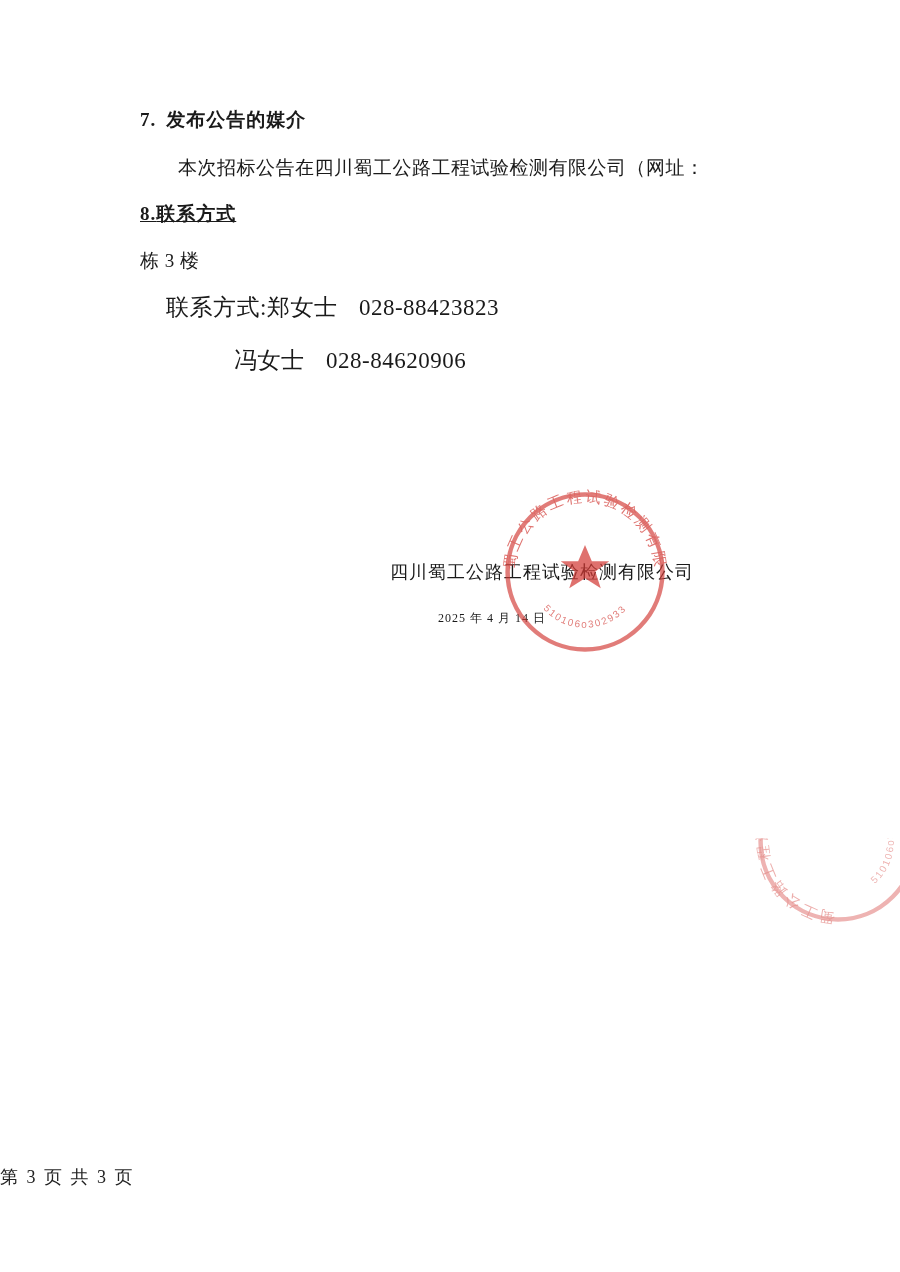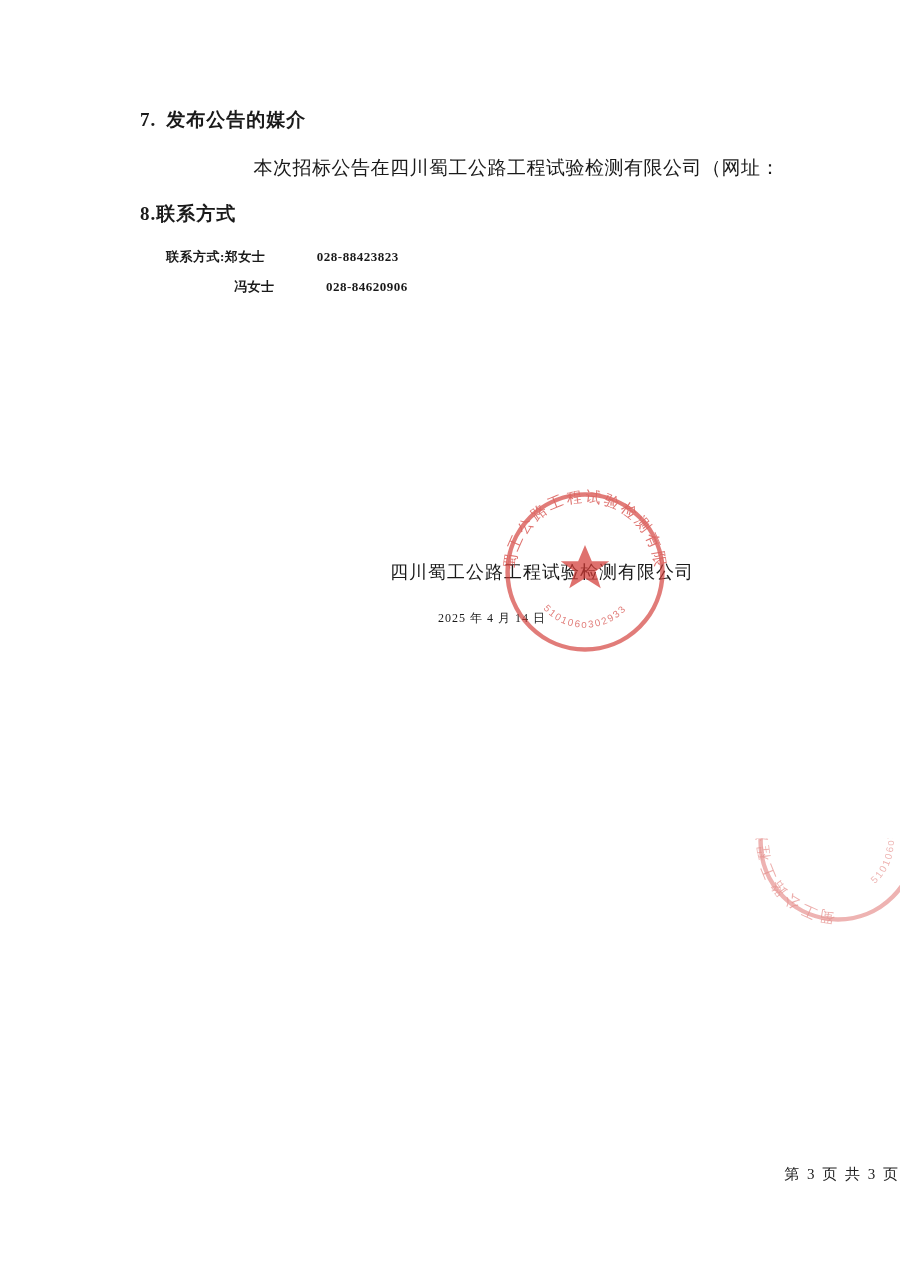--- a/index.html
+++ b/index.html
@@ -35,38 +35,37 @@
     line-height: 1.6;
   }
   .heading .num {
     margin-right: 10px;
   }
   .para {
     font-size: 19px;
     line-height: 2.0;
     margin: 0 0 2px 0;
     letter-spacing: 0.5px;
-    text-align: right;
   }
   .indent {
     text-indent: 38px;
   }
   .heading2 {
     font-size: 19px;
     font-weight: bold;
     letter-spacing: 1px;
     margin: 12px 0 12px 0;
     line-height: 1.6;
+    text-decoration: underline;
   }
   .contact-line {
-    font-size: 13px;
+    font-size: 23px;
     line-height: 2.3;
     letter-spacing: 0.5px;
     margin-left: 26px;
-    font-weight: bold;
   }
   .contact-line .name {
     display: inline-block;
     min-width: 92px;
   }
   .contact-line.second {
     margin-left: 94px;
   }
   .contact-line.second .name {
     min-width: 92px;
@@ -119,22 +118,22 @@
   }
   .seal text {
     fill: #d23b36;
   }
 
   .footer {
     position: absolute;
     left: 0;
     right: 0;
     top: 1165px;
-    text-align: right;
-    font-size: 15px;
+    text-align: left;
+    font-size: 18px;
     letter-spacing: 2px;
     color: #222;
   }
 </style>
 </head>
 <body>
 
 <div class="page">
 
   <div class="content">
@@ -142,20 +141,21 @@
     <div class="heading">
       <span class="num">7.</span><span>发布公告的媒介</span>
     </div>
 
     <div class="para indent">本次招标公告在四川蜀工公路工程试验检测有限公司（网址：</div>
 
     <div class="heading2">
       <span class="num">8.</span><span>联系方式</span>
     </div>
 
+    <div class="para">栋 3 楼</div>
 
     <div class="contact-line">
       <span>联系方式:</span><span class="name">郑女士</span><span>028-88423823</span>
     </div>
 
     <div class="contact-line second">
       <span class="name">冯女士</span><span>028-84620906</span>
     </div>
 
   </div>

